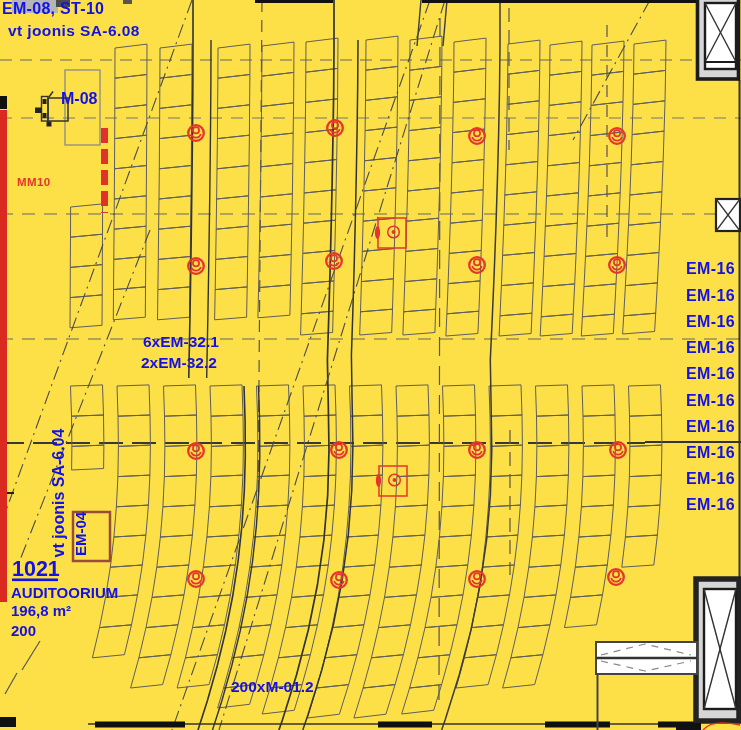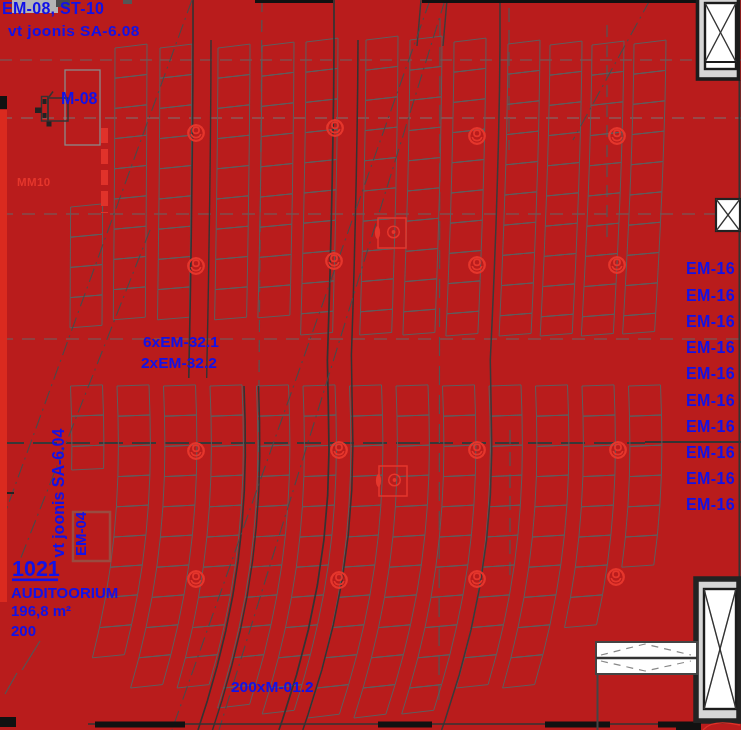--- a/index.html
+++ b/index.html
@@ -1,15 +1,15 @@
 <!DOCTYPE html>
 <html><head><meta charset="utf-8"><title>plan</title>
 <style>
 html,body{margin:0;padding:0;background:#fff;}
-#page{position:relative;width:741px;height:730px;overflow:hidden;background:#b91c1c;font-family:"Liberation Sans", sans-serif;}
+#page{position:relative;width:741px;height:730px;overflow:hidden;background:#fde047;font-family:"Liberation Sans", sans-serif;}
 </style></head>
 <body>
 <div id="page">
 <svg width="741" height="730" viewBox="0 0 741 730" xmlns="http://www.w3.org/2000/svg" style="position:absolute;top:0;left:0">
 
 <line x1="0" y1="60" x2="741" y2="60" stroke="#666" stroke-width="1.1" stroke-dasharray="12 8"></line>
 
 <line x1="0" y1="118" x2="741" y2="118" stroke="#777" stroke-width="1.1" stroke-dasharray="12 9"></line>
 
 <line x1="0" y1="214" x2="741" y2="214" stroke="#666" stroke-width="1.1" stroke-dasharray="13 9"></line>

